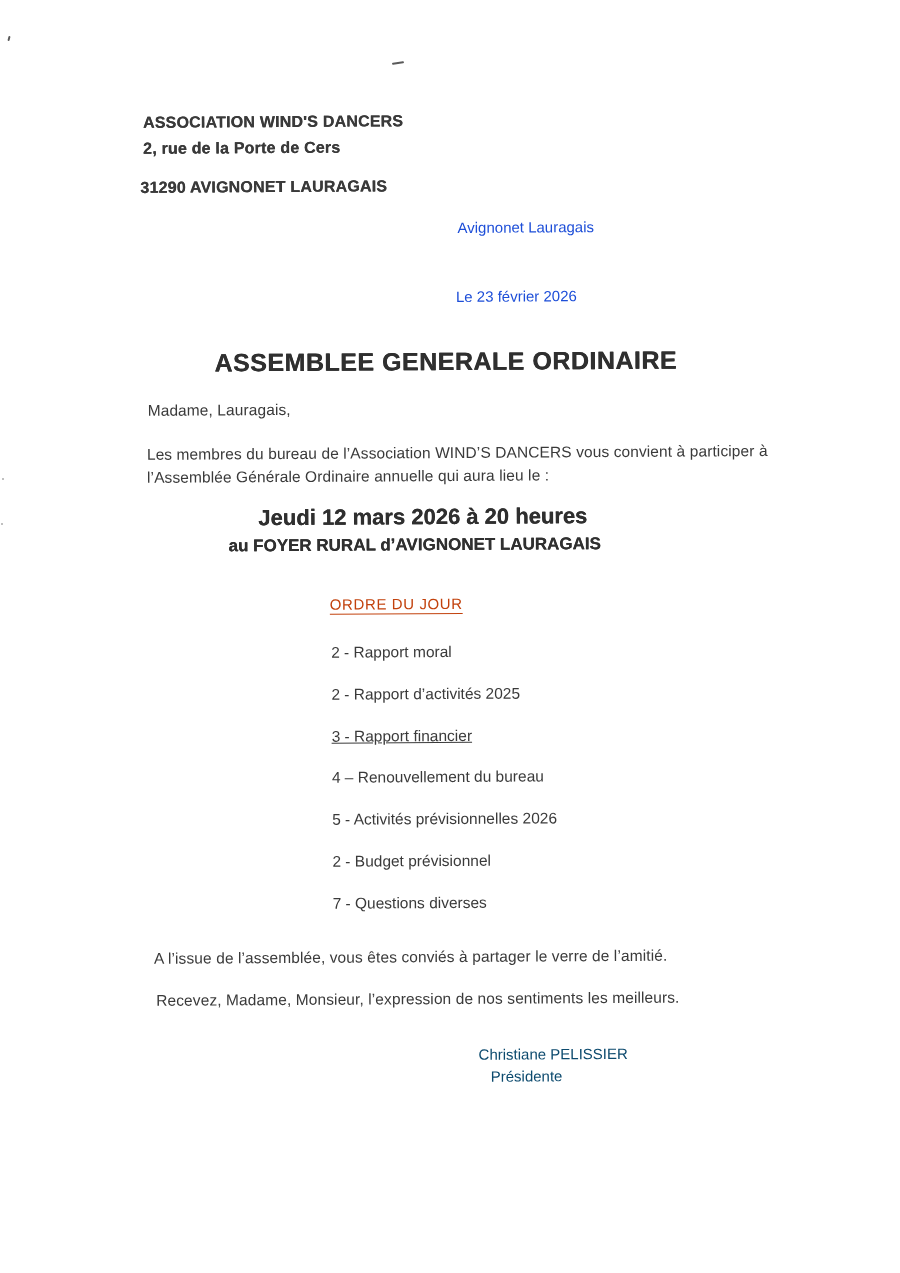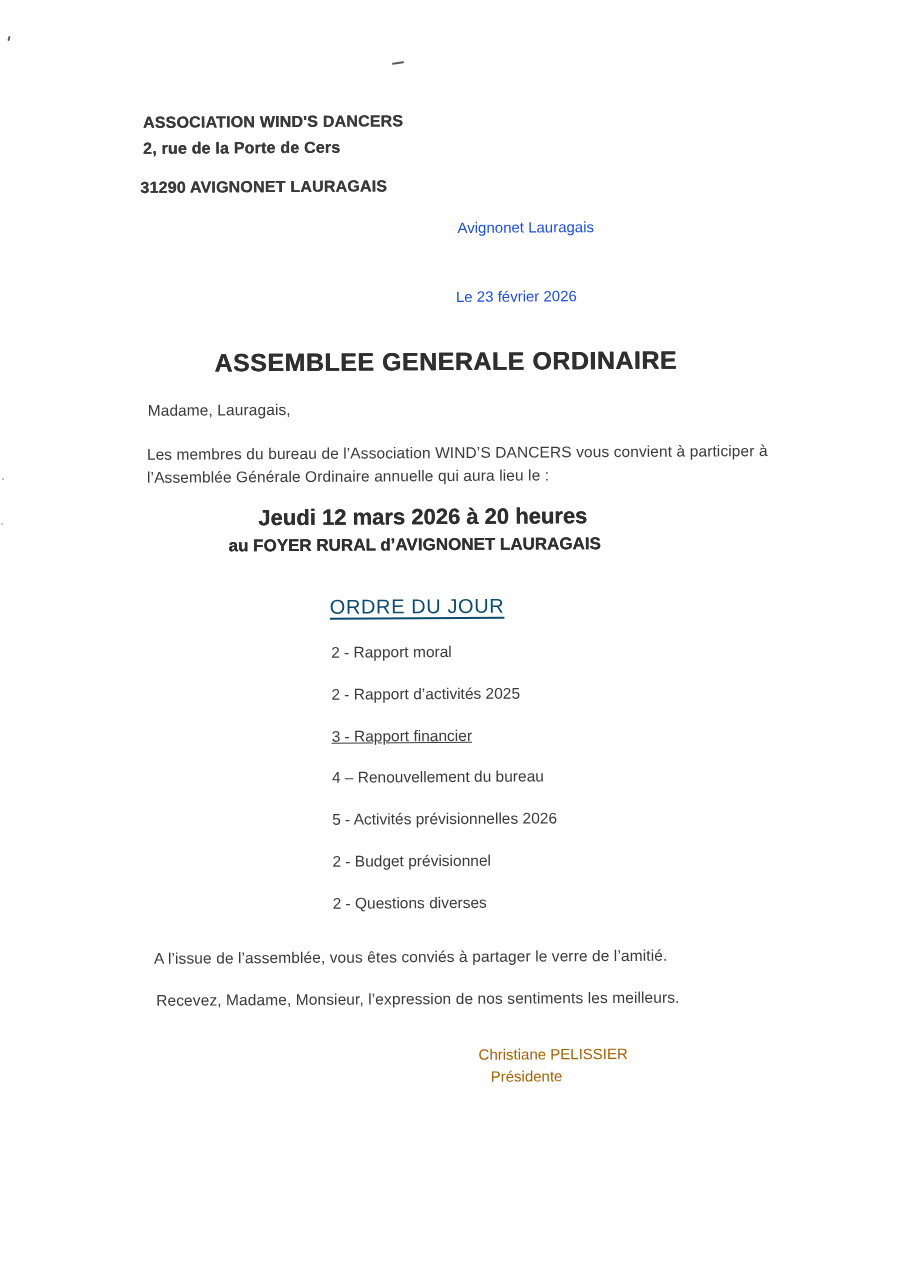--- a/index.html
+++ b/index.html
@@ -60,33 +60,33 @@
     color: #2f2f2f;
     text-shadow: 0.3px 0 0 currentColor;
   }
   .event-location {
     font-size: 17px;
     font-weight: bold;
     color: #303030;
     text-shadow: 0.25px 0 0 currentColor;
   }
   .agenda-heading {
-    font-size: 20px;
-    color: #0c4a6e;
+    font-size: 15px;
+    color: #c2410c;
     text-decoration: underline;
     text-underline-offset: 4px;
     letter-spacing: 0.6px;
   }
   .agenda-item {
     font-size: 15.5px;
     color: #3a3a3a;
   }
   .signature-name, .signature-title {
     font-size: 15px;
-    color: #a16207;
+    color: #0c4a6e;
   }
   
   .artifact {
     position: absolute;
     background: #5a5a5a;
     border-radius: 1px;
   }
   .artifact.apostrophe { width: 2px; height: 5px; transform: rotate(15deg); }
   .artifact.dash { width: 12px; height: 2px; transform: rotate(-8deg); border-radius: 2px; }
   .artifact.speck { width: 2px; height: 2px; opacity: .5; }
@@ -120,21 +120,21 @@
     <div class="abs event-location" style="left:229px; top:535px;">au FOYER RURAL d’AVIGNONET LAURAGAIS</div>
 
     <div class="abs agenda-heading" style="left:330px; top:595px;">ORDRE DU JOUR</div>
 
     <div class="abs agenda-item" style="left:331px; top:643px;">2 - Rapport moral</div>
     <div class="abs agenda-item" style="left:331px; top:685px;">2 - Rapport d’activités 2025</div>
     <div class="abs agenda-item" style="left:331px; top:727px;text-decoration:underline;">3 - Rapport financier</div>
     <div class="abs agenda-item" style="left:331px; top:768px;">4 – Renouvellement du bureau</div>
     <div class="abs agenda-item" style="left:331px; top:810px;">5 - Activités prévisionnelles 2026</div>
     <div class="abs agenda-item" style="left:331px; top:852px;">2 - Budget prévisionnel</div>
-    <div class="abs agenda-item" style="left:331px; top:894px;">2 - Questions diverses</div>
+    <div class="abs agenda-item" style="left:331px; top:894px;">7 - Questions diverses</div>
 
     <div class="abs body-text" style="left:152px; top:948px;">A l’issue de l’assemblée, vous êtes conviés à partager le verre de l’amitié.</div>
     <div class="abs body-text" style="left:154px; top:990px;">Recevez, Madame, Monsieur, l’expression de nos sentiments les meilleurs.</div>
 
     <div class="abs signature-name" style="left:476px; top:1046px;">Christiane PELISSIER</div>
     <div class="abs signature-title" style="left:488px; top:1068px;">Présidente</div>
 
   </div>
 </div>
 

